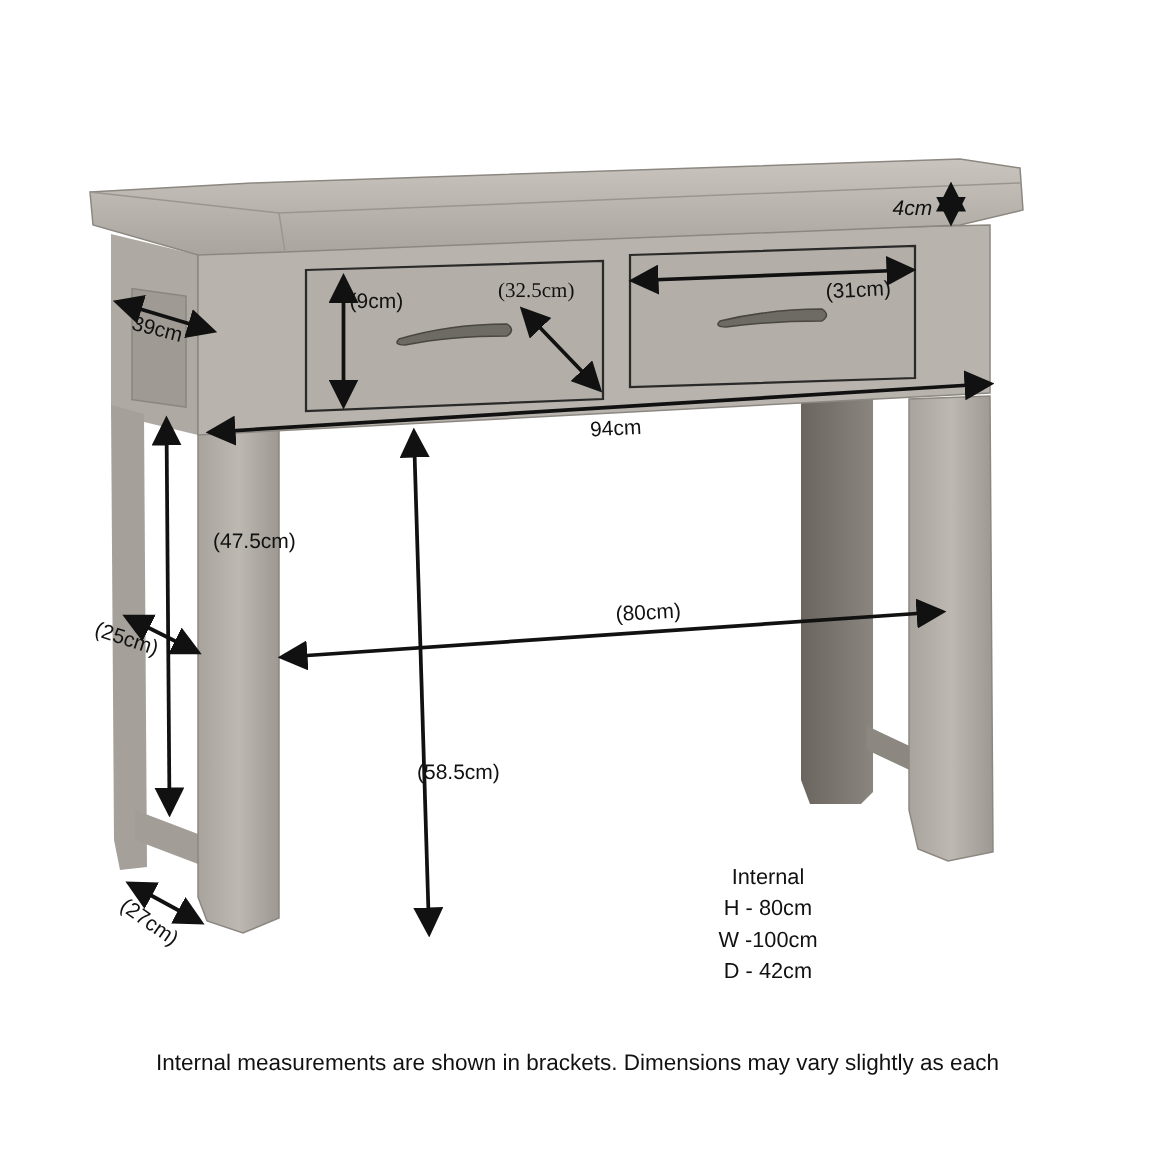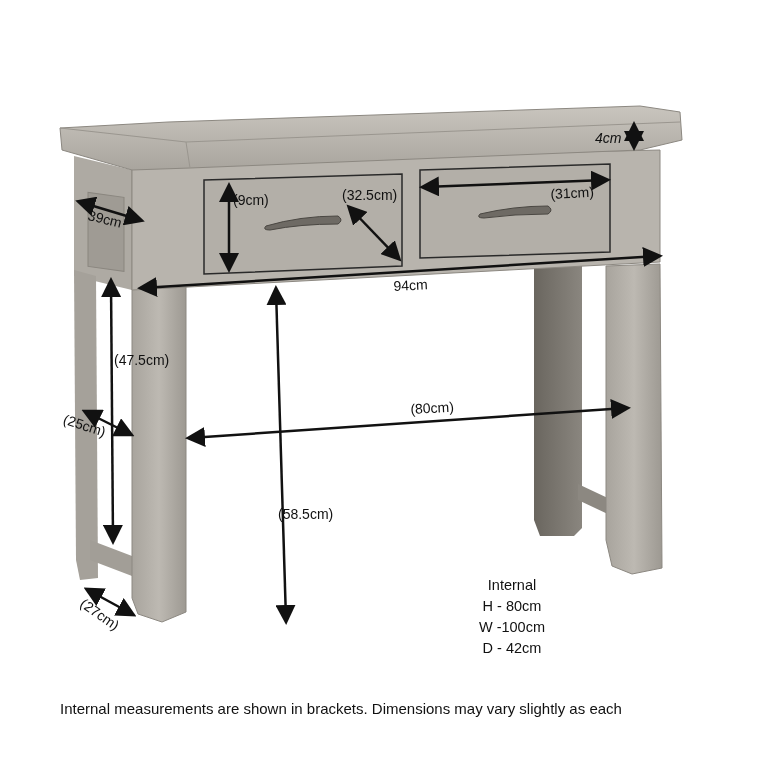--- a/index.html
+++ b/index.html
@@ -8,21 +8,21 @@
     #diagram { position: absolute; left: 0; top: 0; width: 768px; height: 768px; }
     .dim-label { position: absolute; font-size: 14px; color: #111; white-space: nowrap; line-height: 1; }
     .rot-39 { transform: rotate(14deg); transform-origin: left top; }
     .rot-25 { transform: rotate(18deg); transform-origin: left top; }
     .rot-27 { transform: rotate(35deg); transform-origin: left top; }
     .rot-94 { transform: rotate(-3deg); transform-origin: left top; }
     .rot-80 { transform: rotate(-3deg); transform-origin: left top; }
     .rot-31 { transform: rotate(-3deg); transform-origin: left top; }
     .overall { position: absolute; left: 462px; top: 575px; width: 100px; text-align: center;
                font-size: 14.5px; line-height: 21px; color: #111; }
-    .footnote { position: absolute; left: 60px; top: 698px; width: 650px; 
+    .footnote { position: absolute; left: 60px; top: 698px; width: 650px; text-align: center;
                 font-size: 15px; line-height: 22px; color: #111; }
   </style>
 </head>
 <body>
 
 <svg id="diagram" width="768" height="768" viewBox="0 0 768 768" xmlns="http://www.w3.org/2000/svg">
   <defs>
     <linearGradient id="topGrad" x1="0" y1="0" x2="0" y2="1">
       <stop offset="0" stop-color="#c9c5be"></stop>
       <stop offset="1" stop-color="#a9a59e"></stop>
@@ -90,24 +90,24 @@
     <line x1="86" y1="412" x2="130" y2="434" marker-start="url(#ah)" marker-end="url(#ah)"></line>
     <line x1="190" y1="438" x2="626" y2="408" marker-start="url(#ah)" marker-end="url(#ah)"></line>
     <line x1="276" y1="290" x2="286" y2="620" marker-start="url(#ah)" marker-end="url(#ah)"></line>
     <line x1="88" y1="590" x2="132" y2="614" marker-start="url(#ah)" marker-end="url(#ah)"></line>
   </g>
 </svg>
 
 <div class="dim-label" style="left:595px;top:131px;font-style:italic;">4cm</div>
 <div class="dim-label rot-39" style="left:90px;top:208px;">39cm</div>
 <div class="dim-label" style="left:233px;top:193px;">(9cm)</div>
-<div class="dim-label" style="left:342px;top:188px;">(32.5cm)</div>
+<div class="dim-label" style="left:332px;top:188px;font-family:Liberation Serif, serif;">(32.5cm)</div>
 <div class="dim-label rot-31" style="left:550px;top:187px;">(31cm)</div>
 <div class="dim-label rot-94" style="left:393px;top:279px;">94cm</div>
-<div class="dim-label" style="left:114px;top:353px;">(47.5cm)</div>
+<div class="dim-label" style="left:114px;top:353px;padding-left:28px;">(47.5cm)</div>
 <div class="dim-label rot-25" style="left:66px;top:412px;">(25cm)</div>
 <div class="dim-label rot-80" style="left:410px;top:402px;">(80cm)</div>
 <div class="dim-label" style="left:278px;top:507px;">(58.5cm)</div>
 <div class="dim-label rot-27" style="left:86px;top:596px;">(27cm)</div>
 
 <div class="overall">
   <div>Internal</div>
   <div>H - 80cm</div>
   <div>W -100cm</div>
   <div>D - 42cm</div>

